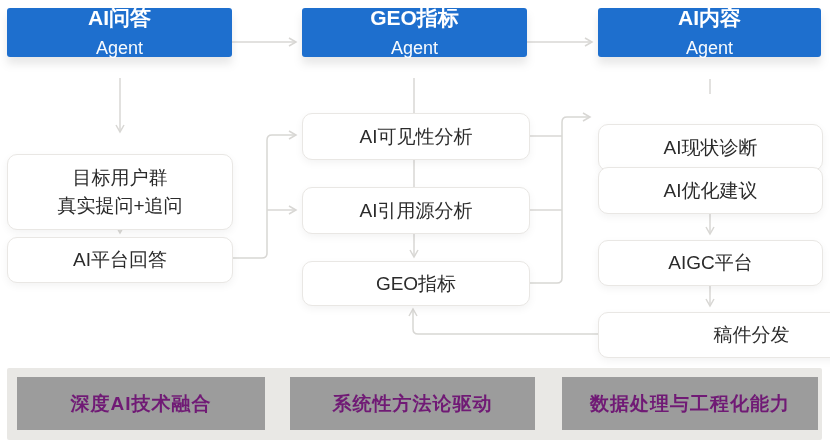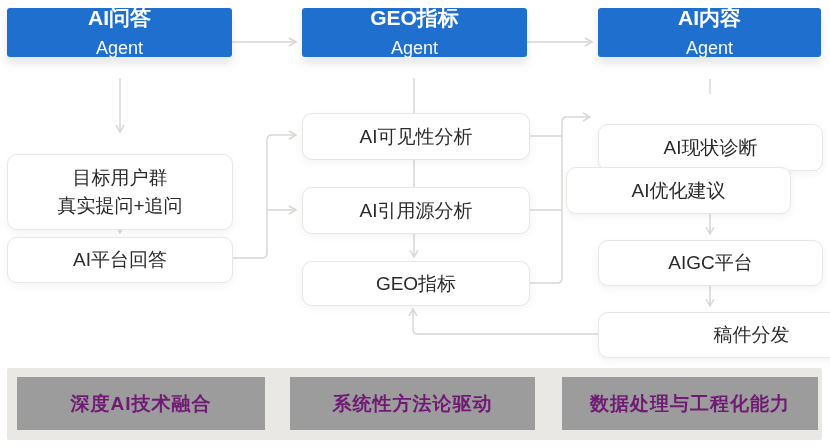--- a/index.html
+++ b/index.html
@@ -29,21 +29,21 @@
     box-shadow:0 3px 8px rgba(0,0,0,0.05);
     display:flex; flex-direction:column; align-items:center; justify-content:center;
     color:#2b2b2b; font-size:19px; font-weight:500; line-height:1.45;
   }
   .n-l1 { left:7px;   top:154px; width:224px; height:74px; }
   .n-l2 { left:7px;   top:237px; width:224px; height:44px; }
   .n-m1 { left:302px; top:113px; width:226px; height:45px; }
   .n-m2 { left:302px; top:187px; width:226px; height:45px; }
   .n-m3 { left:302px; top:261px; width:226px; height:43px; }
   .n-r1 { left:598px; top:84px;  width:223px; height:45px;margin-top:40px; }
-  .n-r2 { left:566px; top:167px; width:223px; height:45px; }
+  .n-r2 { left:598px; top:167px; width:223px; height:45px; }
   .n-r3 { left:598px; top:240px; width:223px; height:44px;align-items:center; }
   .n-r4 { left:598px; top:312px; width:223px; height:44px;padding-left:41px; }
 
   
   .foundation {
     position:absolute; left:7px; top:368px; width:815px; height:72px;
     background:#e9e8e5; border-radius:2px;
   }
   .fbox {
     position:absolute; top:9px; height:53px; background:#9c9c9c; color:#701a75;

